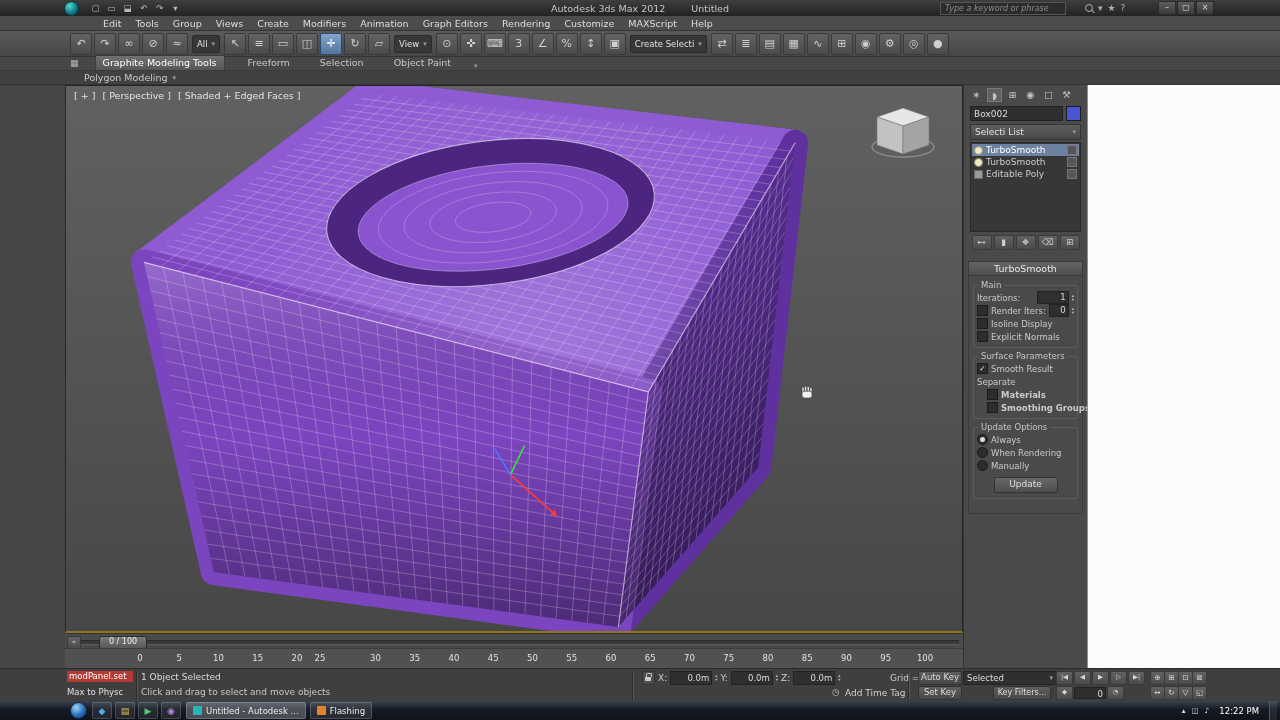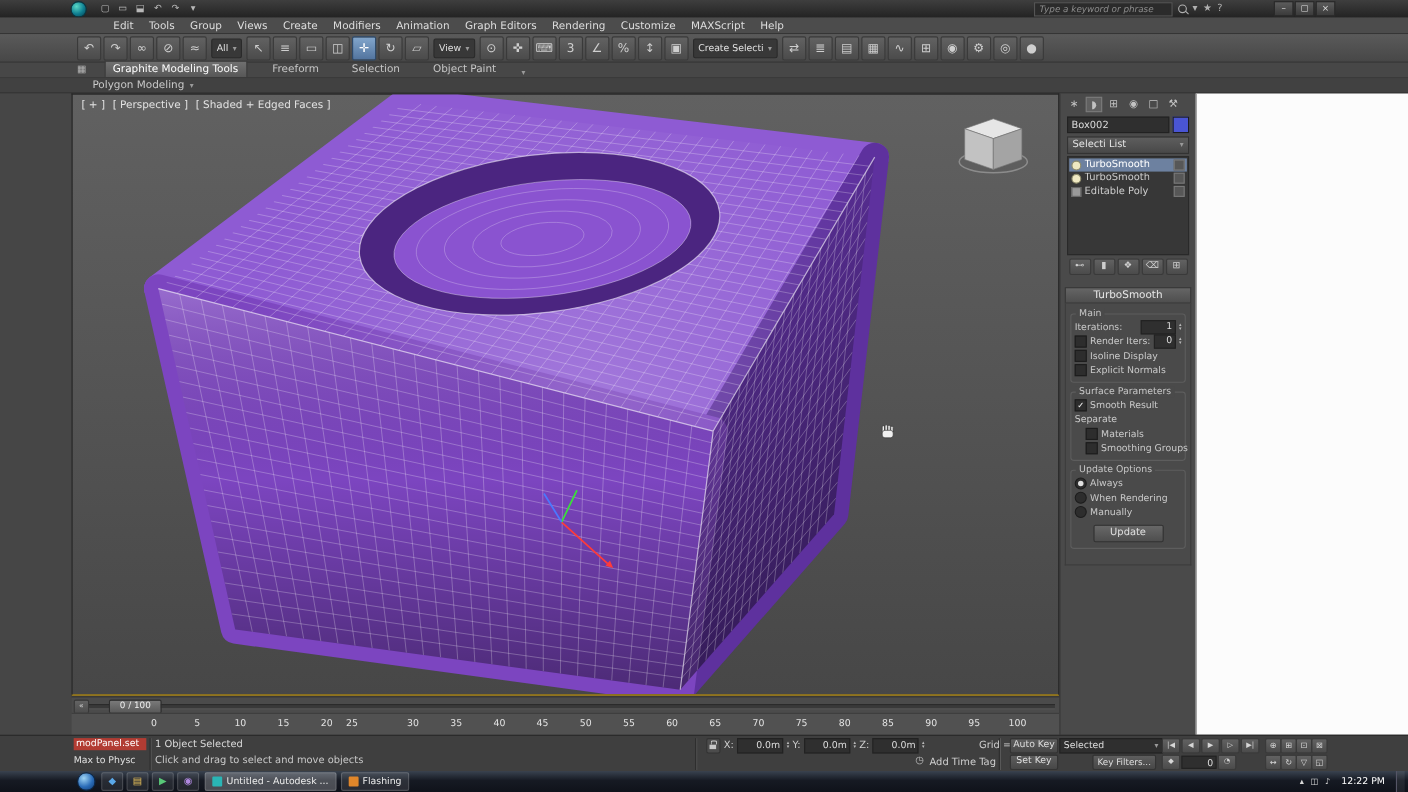--- a/index.html
+++ b/index.html
@@ -9,21 +9,21 @@
 
   
   .titlebar{position:absolute;left:0;top:0;width:1280px;height:16px;
             background:linear-gradient(#3e3e3e,#232323);display:flex;align-items:center;}
   .app-logo{width:13px;height:13px;border-radius:50%;margin-left:64px;
             background:radial-gradient(circle at 35% 30%,#59d8c6,#0e7d90 55%,#063f4e);border:1px solid #0a3540;}
   .qat{display:flex;gap:3px;margin-left:10px;}
   .qat-icon{width:13px;height:12px;font-size:8.5px;line-height:12px;text-align:center;color:#b8b8b8;}
   .title-text{position:absolute;left:0;right:0;text-align:center;font-size:9.5px;color:#c6c6c6;pointer-events:none;}
   .title-text .doc{margin-left:26px;}
-  .infocenter{position:absolute;left:940px;top:1px;height:14px;display:flex;align-items:center;gap:5px;}
+  .infocenter{position:absolute;left:940px;top:1px;height:14px;display:flex;align-items:center;gap:19px;}
   .ic-search{width:116px;height:11px;background:#2b2b2b;border:1px solid #555;color:#bbb;
              font-size:8px;padding:0 4px;font-family:inherit;}
   .ic-search::placeholder{color:#8d8d8d;font-style:italic;}
   .ic-icon{color:#b0b0b0;font-size:9px;}
   .mag{width:6px;height:6px;border:1.2px solid #b0b0b0;border-radius:50%;position:relative;display:inline-block;}
   .mag::after{content:"";position:absolute;width:4px;height:1.2px;background:#b0b0b0;right:-3px;bottom:-1px;transform:rotate(45deg);}
   .win-buttons{position:absolute;right:66px;top:1px;display:flex;gap:1px;}
   .win-btn{width:16px;height:12px;background:linear-gradient(#5d5d5d,#3a3a3a);border:1px solid #2a2a2a;
            color:#ddd;font-size:8px;line-height:11px;text-align:center;}
 
@@ -84,21 +84,21 @@
   .cp-stack-buttons{display:flex;gap:2px;justify-content:center;padding:3px 6px 2px;}
   .cp-sbtn{width:18px;height:13px;text-align:center;line-height:13px;font-size:8.5px;color:#cfcfcf;
            background:linear-gradient(#626262,#4b4b4b);border:1px solid #3a3a3a;border-radius:2px;}
   .rollout{margin:9px 4px 0;}
   .rollout-header{height:13px;background:linear-gradient(#656565,#4e4e4e);border:1px solid #393939;
                   text-align:center;font-size:9.5px;line-height:13px;color:#e8e8e8;}
   .rollout-body{background:#4a4a4a;border:1px solid #3c3c3c;border-top:none;padding:6px 4px 6px;}
   .group{border:1px solid #5d5d5d;border-radius:3px;margin:3px 0 8px;padding:5px 3px 4px;position:relative;}
   .group-label{position:absolute;top:-6px;left:4px;background:#4a4a4a;padding:0 3px;font-size:8.5px;color:#c6c6c6;}
   .prow{display:flex;align-items:center;gap:3px;height:13px;font-size:8.5px;color:#cacaca;}
-  .prow.indent{padding-left:10px;}
+  .prow.indent{padding-left:10px;font-weight:bold;}
   .plabel{white-space:nowrap;}
   .pfield{margin-left:auto;width:26px;height:11px;background:#2f2f2f;border:1px solid #222;color:#ddd;
           font-size:8.5px;line-height:11px;text-align:right;padding:0 2px;}
   .spin{display:inline-flex;flex-direction:column;justify-content:center;line-height:4px;font-size:4.5px;color:#bbb;}
   .cb{width:9px;height:9px;background:#2d2d2d;border:1px solid #1c1c1c;display:inline-flex;
       align-items:center;justify-content:center;font-size:7.5px;color:#efefef;flex:0 0 auto;}
   .radio{width:9px;height:9px;border-radius:50%;background:#2d2d2d;border:1px solid #1c1c1c;position:relative;flex:0 0 auto;}
   .radio.on::after{content:"";position:absolute;inset:2px;border-radius:50%;background:#e0e0e0;}
   .update-btn{display:block;margin:5px auto 1px;width:62px;height:14px;background:linear-gradient(#686868,#4e4e4e);
               border:1px solid #333;border-radius:2px;color:#e0e0e0;font-size:9px;text-align:center;line-height:13px;}
@@ -178,20 +178,23 @@
   <div class="titlebar">
     <div class="app-logo"></div>
     <div class="qat" id="qat">
         <span class="qat-icon">▢</span>
         <span class="qat-icon">▭</span>
         <span class="qat-icon">⬓</span>
         <span class="qat-icon">↶</span>
         <span class="qat-icon">↷</span>
         <span class="qat-icon">▾</span>
       </div>
+    <div class="title-text">
+      <span>Autodesk 3ds Max 2012</span><span class="doc">Untitled</span>
+    </div>
     <div class="infocenter">
       <input class="ic-search" placeholder="Type a keyword or phrase" style="">
       <span id="ic-icons" style="display:flex;align-items:center;gap:5px;">
           <span class="mag"></span>
           <span class="ic-icon">▾</span>
           <span class="ic-icon">★</span>
           <span class="ic-icon">?</span>
         </span>
     </div>
     <div class="win-buttons">

